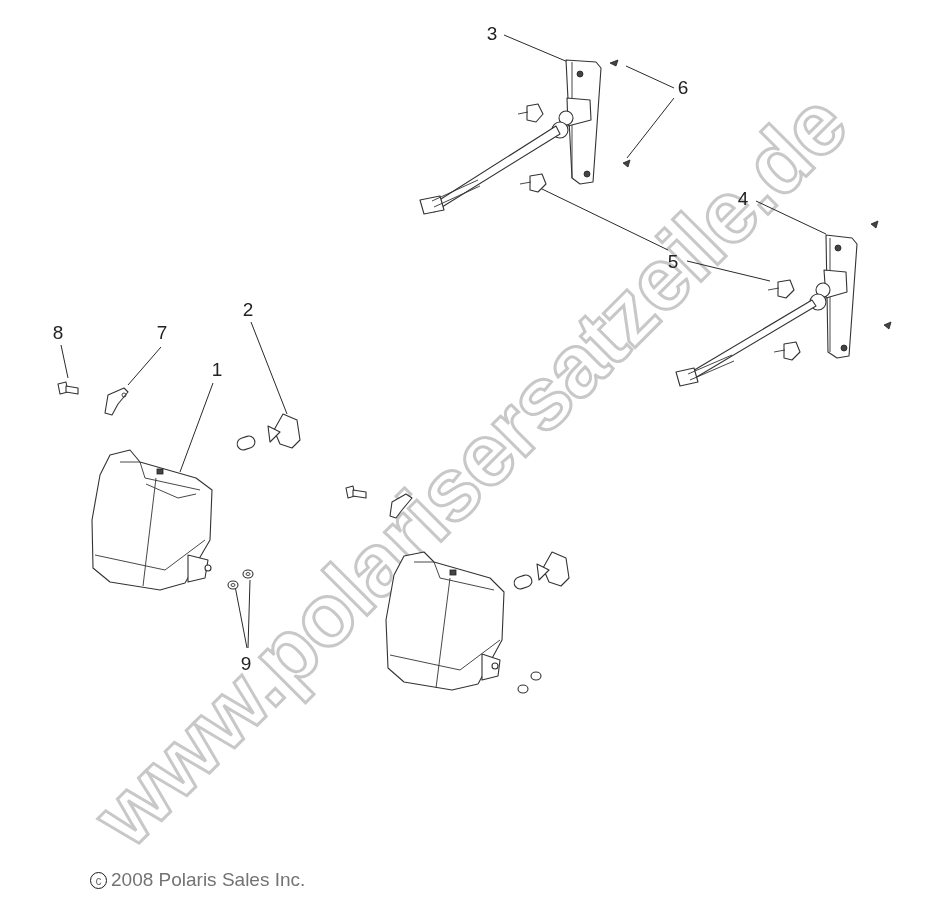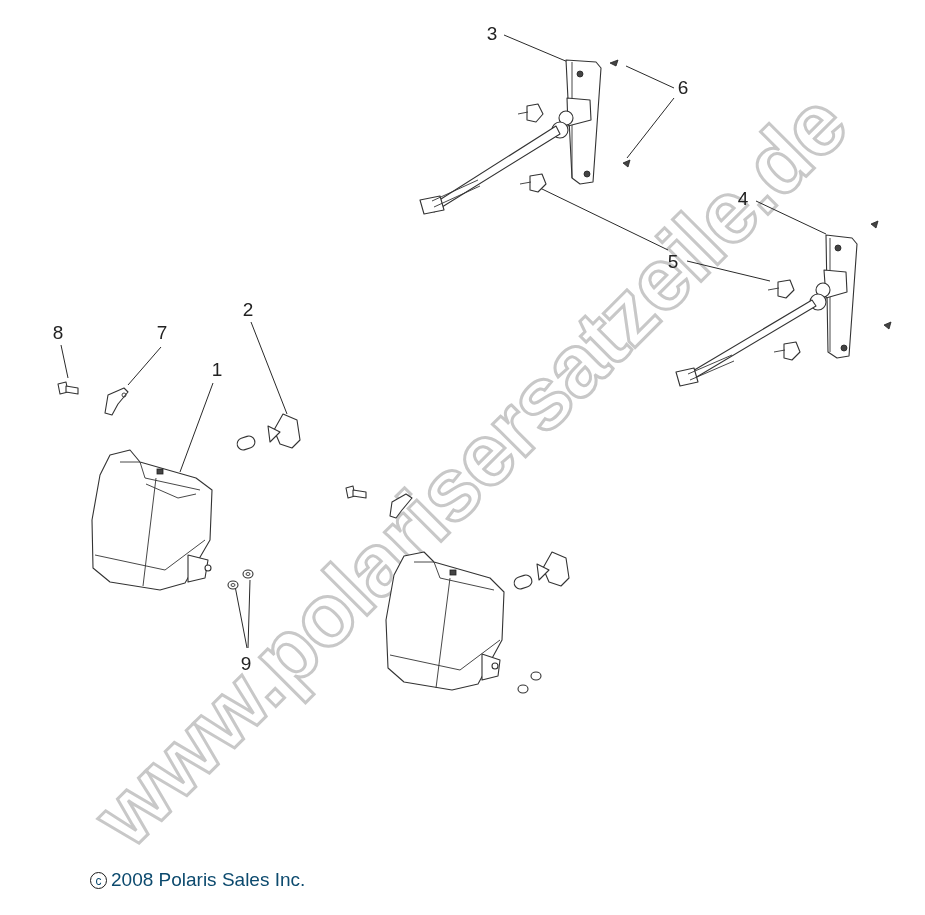--- a/index.html
+++ b/index.html
@@ -1,19 +1,19 @@
 <!DOCTYPE html>
 <html><head>
   <meta charset="utf-8">
   <style>
     html, body { margin: 0; padding: 0; background: #ffffff; }
     body { width: 925px; height: 915px; position: relative; overflow: hidden; font-family: "Liberation Sans", sans-serif; }
     #canvas { position: absolute; left: 0; top: 0; width: 925px; height: 915px; }
     .callout { position: absolute; font-family: "Liberation Sans", sans-serif; font-size: 19px; color: #222; line-height: 1; transform: translateX(-50%); }
-    .copyright { position: absolute; left: 90px; top: 869px; font-size: 19px; color: #0c4a6e; font-family: "Liberation Sans", sans-serif; }
+    .copyright { position: absolute; left: 90px; top: 869px; font-size: 19px; color: #737373; font-family: "Liberation Sans", sans-serif; }
     .copyright .c { display: inline-block; width: 17px; height: 17px; border: 1.4px solid #1a1a1a; border-radius: 50%; font-size: 12px; text-align: center; line-height: 16px; vertical-align: 1px; margin-right: 4px; box-sizing: border-box; }
     .watermark { position: absolute; left: 470px; top: 470px; transform: translate(-50%, -50%) rotate(-45deg); font-family: "Liberation Sans", sans-serif; font-weight: bold; font-size: 88px; letter-spacing: -1px; white-space: nowrap; color: #ffffff; -webkit-text-stroke: 3px #c8c8c8; opacity: 1; pointer-events: none; }
     svg .ln { stroke: #2a2a2a; stroke-width: 1; fill: none; }
     svg .part { stroke: #333; stroke-width: 1.1; fill: #fff; stroke-linejoin: round; }
     svg .part2 { stroke: #333; stroke-width: 0.9; fill: none; }
     svg .dark { fill: #444; stroke: #222; stroke-width: 0.8; }
   </style>
 </head>
 <body>
 

